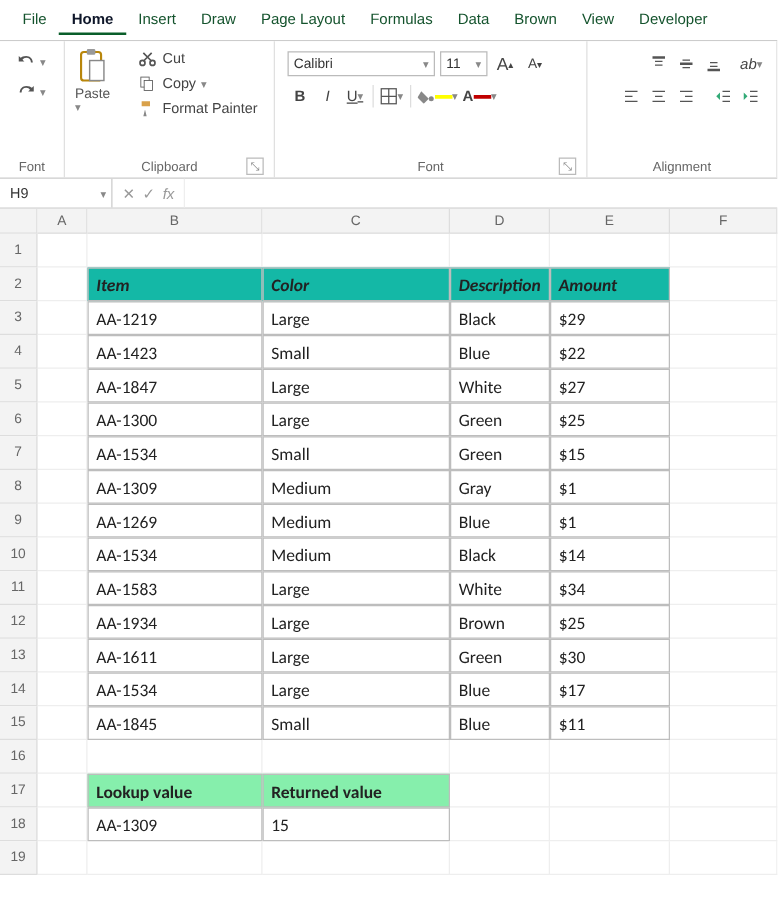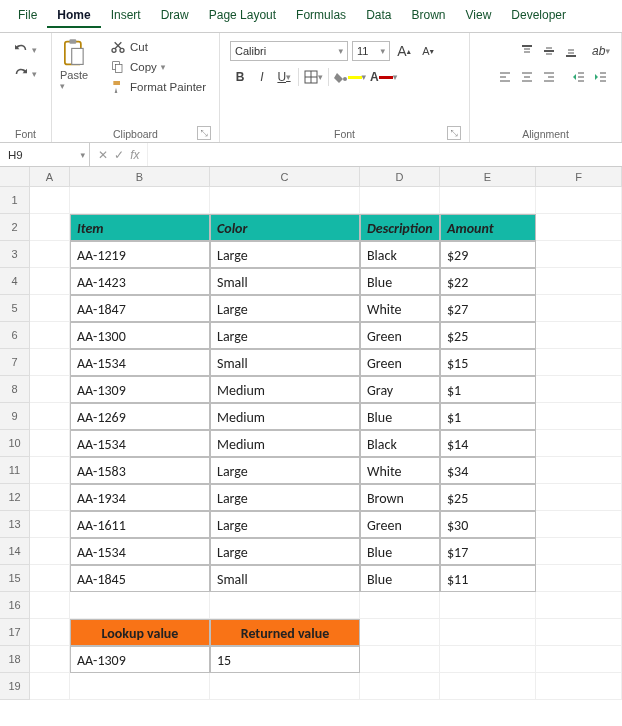--- a/index.html
+++ b/index.html
@@ -50,21 +50,21 @@
 .fxbtns span { font-size: 12px; }
 .fxinput { flex: 1; padding: 0 6px; display: flex; align-items: center; }
 
 
 .grid { display: grid; grid-template-columns: 30px 40px 140px 150px 80px 96px 86px; }
 .hdr { background: #f3f3f3; border-right: 1px solid #ddd; border-bottom: 1px solid #ddd; text-align: center; font-size: 11px; color: #666; height: 20px; line-height: 20px; }
 .corner { background: #f3f3f3; border-right: 1px solid #ddd; border-bottom: 1px solid #ddd; }
 .rowhdr { background: #f3f3f3; border-right: 1px solid #ddd; border-bottom: 1px solid #ddd; text-align: center; font-size: 11px; color: #666; height: 27px; line-height: 27px; }
 .cell { border-right: 1px solid #eee; border-bottom: 1px solid #eee; height: 27px; line-height: 27px; padding: 0 6px; font-size: 14px; color: #222; font-family: Calibri, Arial, sans-serif; }
 .th { background: #14b8a6; font-weight: 700; font-style: italic; }
-.tg { background: #f97316; font-weight: 700; text-align: center; }
+.tg { background: #86efac; font-weight: 700; }
 .bord { border: 1px solid #bdbdbd; }
 </style>
 </head>
 <body>
 
 <div class="menubar" id="menubar">
     <div class="tab">File</div>
     <div class="tab active">Home</div>
     <div class="tab">Insert</div>
     <div class="tab">Draw</div>

